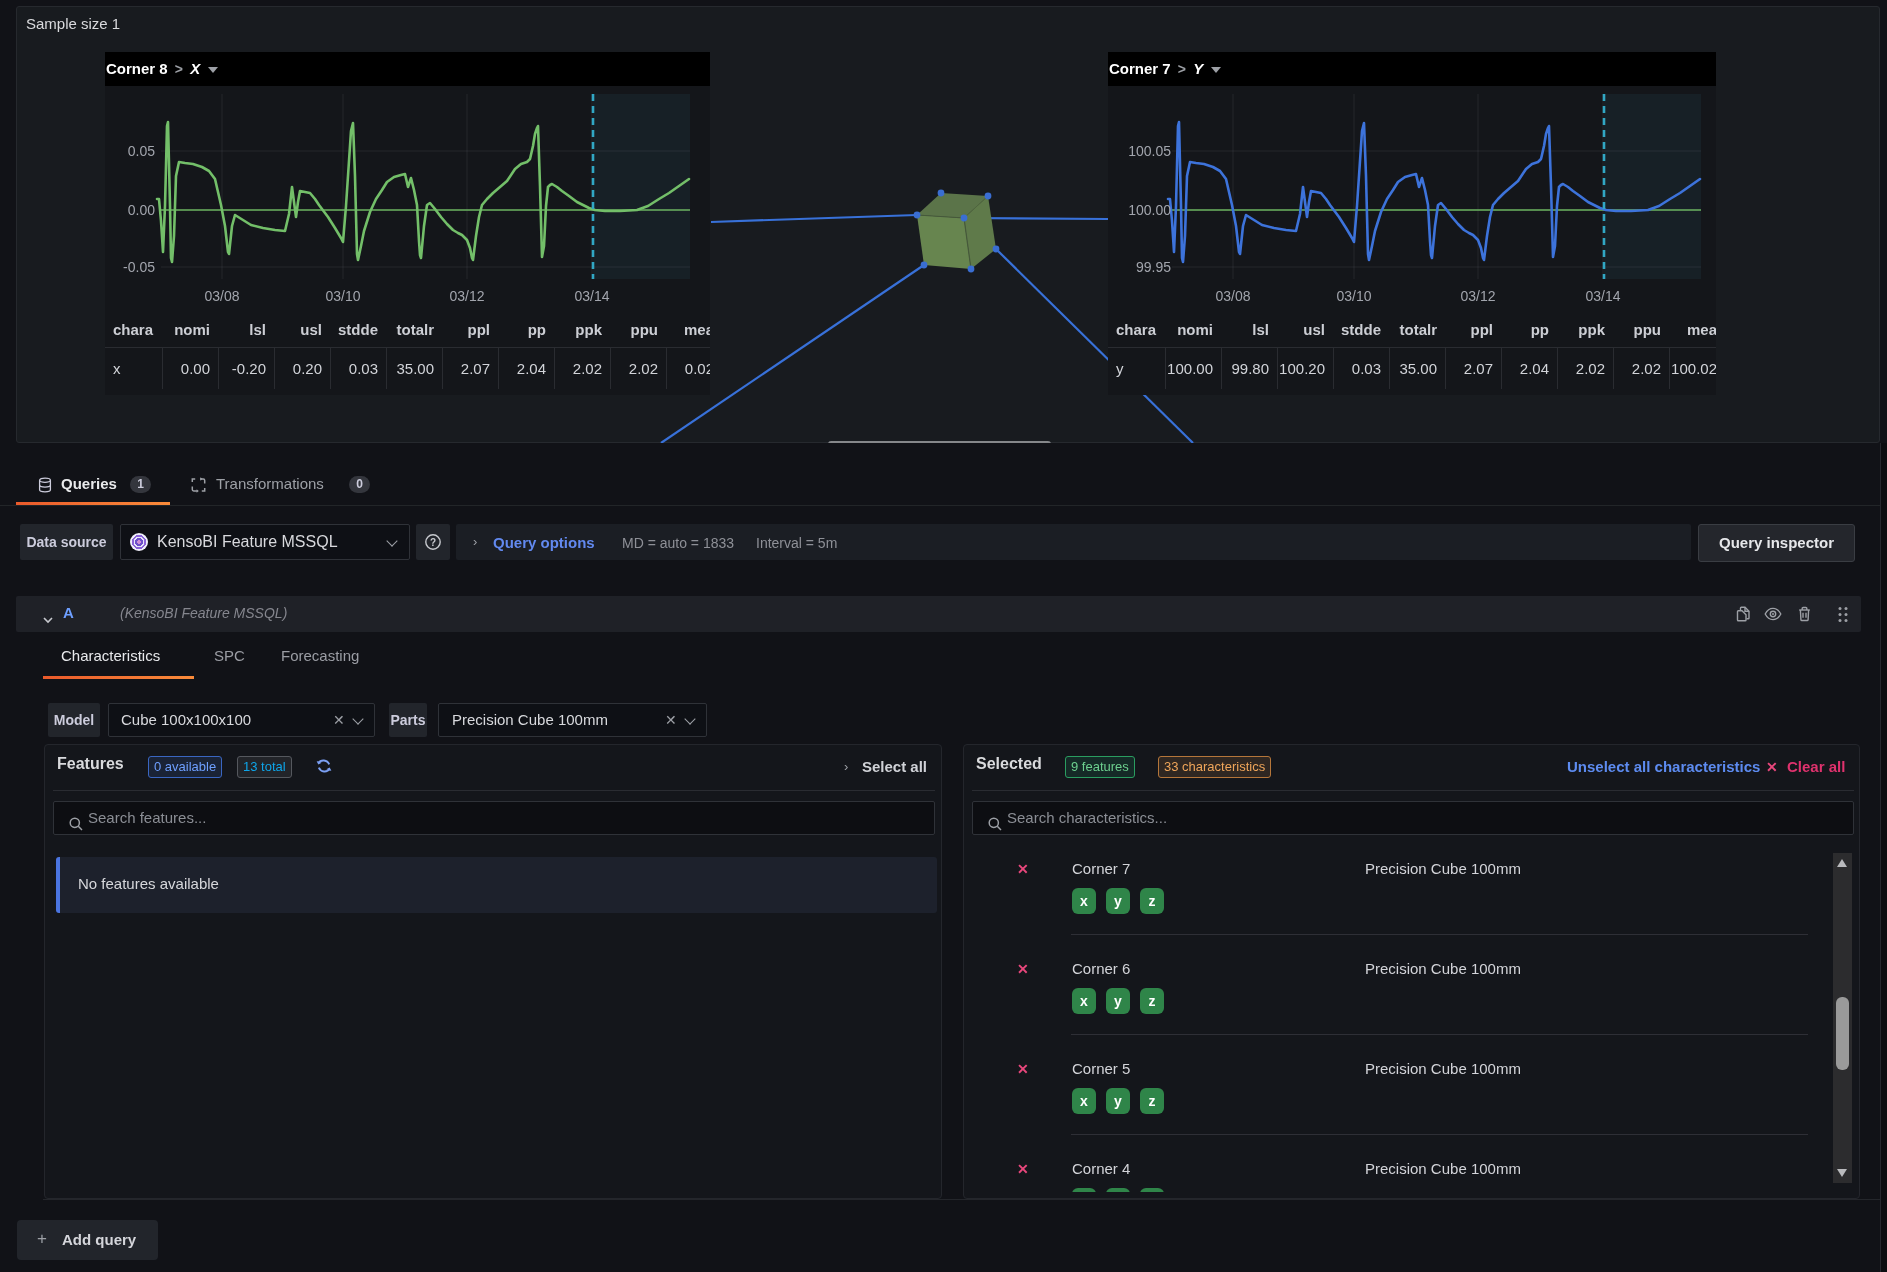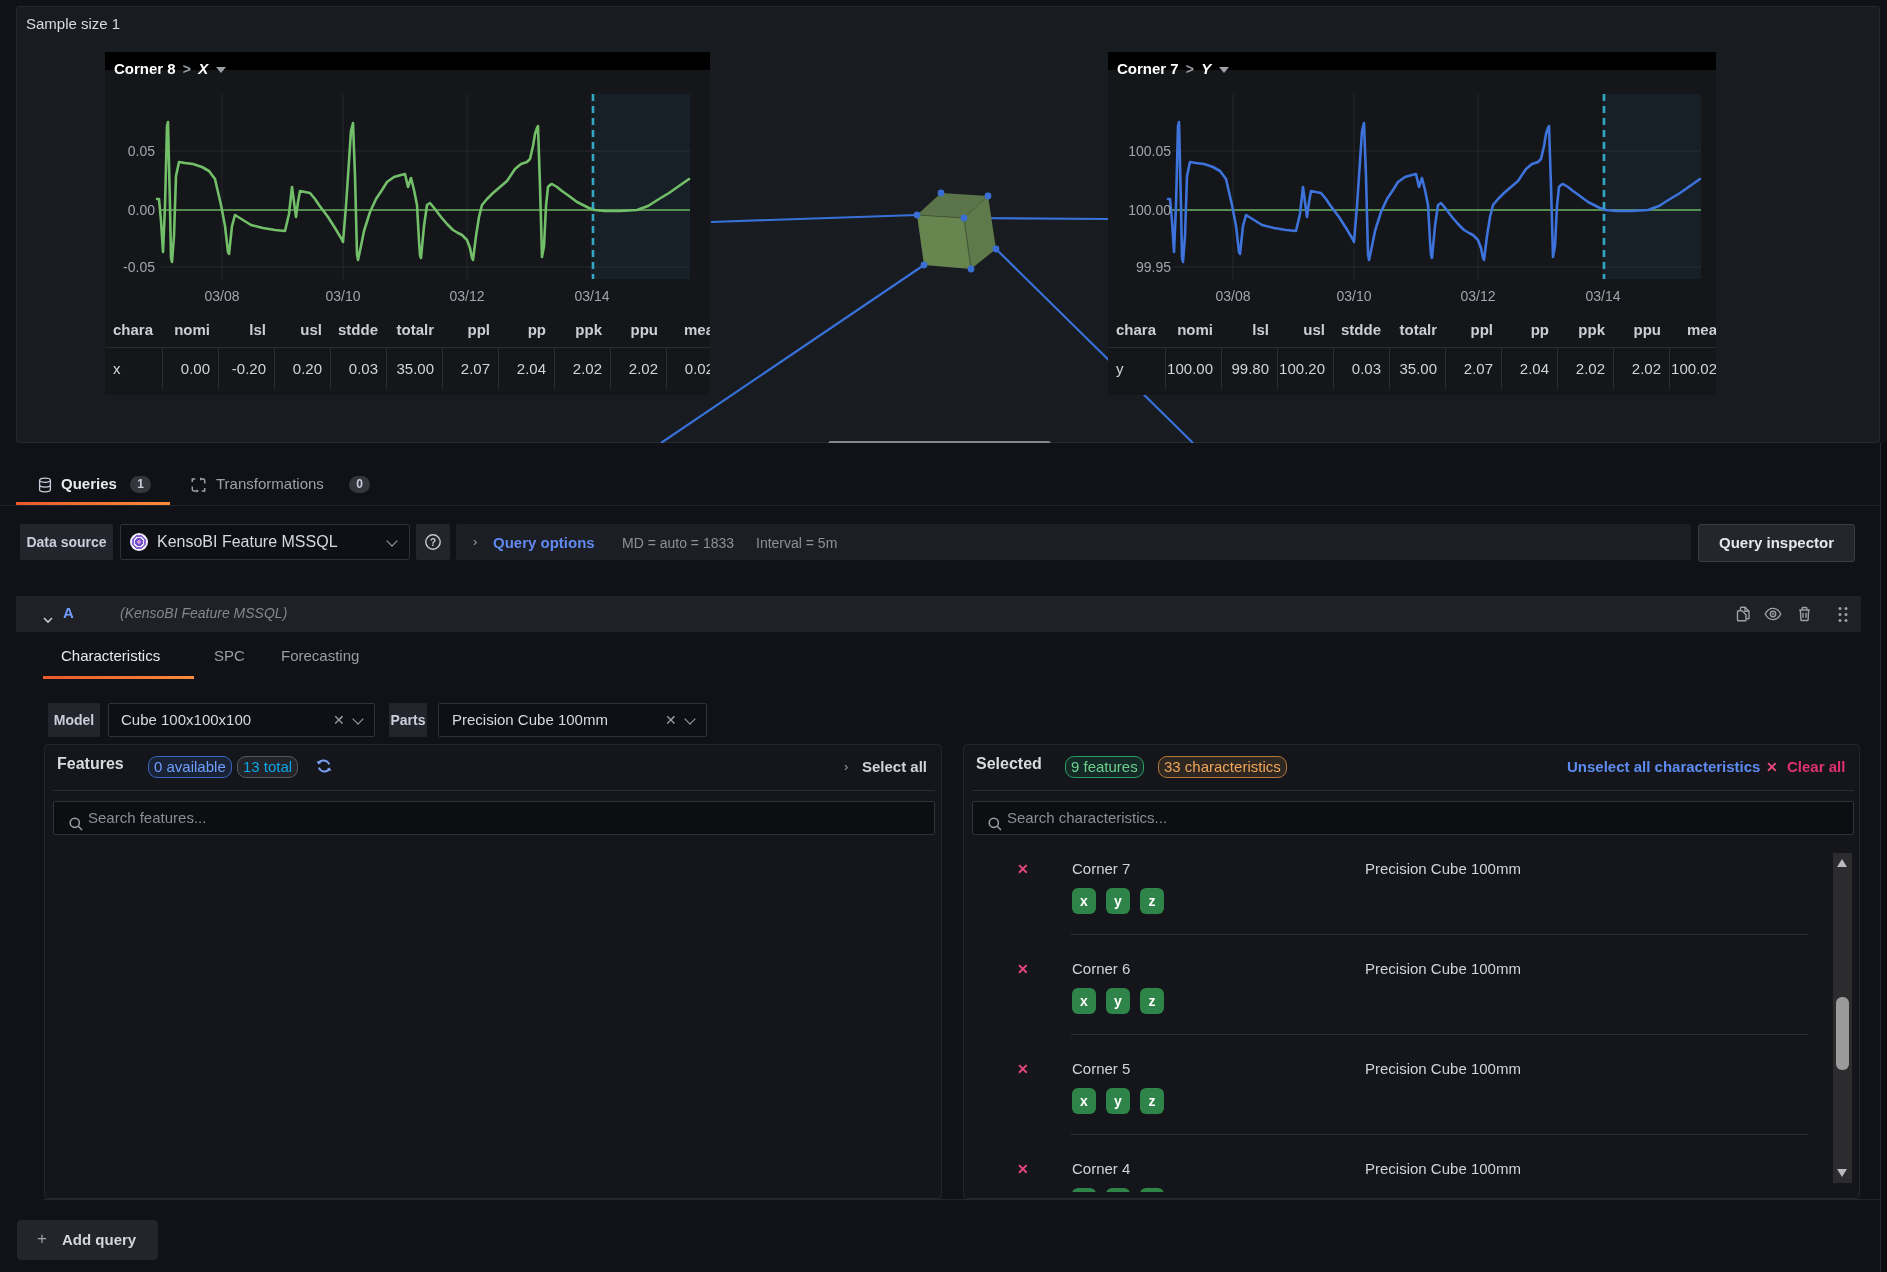--- a/index.html
+++ b/index.html
@@ -1,33 +1,33 @@
 <!DOCTYPE html>
 <html><head><meta charset="utf-8"><style>
 *{margin:0;padding:0;box-sizing:border-box}
 html,body{width:1887px;height:1272px;background:#111217;font-family:"Liberation Sans",sans-serif;overflow:hidden;position:relative}
 .abs{position:absolute}
 .axis{fill:#a2a5ad;font-size:14px;font-family:"Liberation Sans",sans-serif}
 .chart{position:absolute;width:608px;height:343px;background:#14161a;overflow:hidden}
-.ctitle{height:18px;background:#000;color:#fff;font-size:15px;font-weight:bold;line-height:34px;padding-left:9px}
+.ctitle{height:34px;background:#000;color:#fff;font-size:15px;font-weight:bold;line-height:34px;padding-left:1px}
 .ctitle .sep{color:#9da0a6;font-weight:bold;padding:0 3px;font-size:14px}
 .caret{display:inline-block;width:0;height:0;border-left:5.5px solid transparent;border-right:5.5px solid transparent;border-top:6px solid #9da0a6;margin-left:8px;vertical-align:middle}
 .ctbl{position:absolute;left:0;top:260px;width:620px}
 .crow{display:flex}
 .chead{height:35px;align-items:center;color:#ccced4;font-size:15px}
 .cvals{height:41px;align-items:center;color:#d2d4d9;font-size:15px;border-top:1px solid rgba(204,204,220,0.12)}
 .ccell{width:56px;flex:0 0 56px;text-align:right;padding-right:8px;white-space:nowrap;overflow:hidden}
 .cfirst{width:57px;flex:0 0 57px;text-align:left;padding-left:8px}
 .cvals .cb{border-left:1px solid rgba(204,204,220,0.12);height:41px;line-height:41px}
 .pill{display:inline-block;min-width:21px;height:17px;line-height:17px;border-radius:9px;background:#34363d;color:#ccccdc;font-size:12px;text-align:center;padding:0 6px;font-weight:bold}
 .label-box{position:absolute;height:34px;background:#22252b;border-radius:2px;color:#ccccdc;font-size:14px;font-weight:bold;line-height:34px;text-align:center}
 .sel{position:absolute;height:34px;background:#0e1015;border:1px solid #2f3238;border-radius:2px;color:#d8d9dd;font-size:15px;line-height:32px}
 .selx{position:absolute;color:#9da0a6;font-size:14px;top:0}
 .selv{position:absolute;top:11px;width:8px;height:8px;border-right:1.6px solid #9da0a6;border-bottom:1.6px solid #9da0a6;transform:rotate(45deg)}
-.badge{display:inline-block;height:22px;line-height:20px;border-radius:9px;font-size:15px;padding:0 5px;border:1px solid}
+.badge{display:inline-block;height:22px;line-height:20px;border-radius:3px;font-size:13px;padding:0 5px;border:1px solid}
 .panel2{position:absolute;top:744px;height:455px;background:#14161b;border:1px solid #24262c;border-radius:4px}
 .ph-title{position:absolute;left:12px;top:10px;font-size:16px;font-weight:bold;color:#d9dadd}
 .search{position:absolute;height:34px;background:#0d0e12;border:1px solid #2f3238;border-radius:2px;color:#8b8e95;font-size:15px;line-height:32px}
 .pinkx{color:#e8477c;font-size:14px;font-weight:bold}
 .xyz{position:absolute;width:24px;height:26px;background:#2f8549;border-radius:6px;color:#fff;font-weight:bold;font-size:14px;text-align:center;line-height:26px}
 .icbtn{position:absolute;top:0;width:16px;height:17px}
 
 .dslogo{position:absolute;left:9px;top:8px;width:18px;height:18px;border-radius:50%;
 background:radial-gradient(circle at 50% 50%, #cf8fd8 0 2px, #6d51c9 2px 4px, #e8e6f8 4px 5.5px, #8a63d9 5.5px 7px, #f0effa 7px 9px);}
 </style></head><body>
@@ -277,20 +277,23 @@
 <span style="position:absolute;left:799px;top:14px;color:#9da0a6;font-size:13px">›</span>
 <span style="position:absolute;left:817px;top:13px;color:#d0d2d7;font-size:15px;font-weight:bold">Select all</span>
 <div style="position:absolute;left:8px;top:45px;width:882px;border-top:1px solid rgba(204,204,220,0.12)"></div>
 <div class="search" style="left:8px;top:56px;width:882px">
       <span style="position:absolute;left:14px;top:9px"><svg width="16" height="16" viewBox="0 0 16 16">
           <circle cx="6.8" cy="6.8" r="4.6" stroke="#9da0a6" stroke-width="1.5" fill="none"></circle>
           <line x1="10.3" y1="10.3" x2="14" y2="14" stroke="#9da0a6" stroke-width="1.5"></line>
         </svg></span>
       <span style="position:absolute;left:34px">Search features...</span>
     </div>
+<div style="position:absolute;left:11px;top:112px;width:881px;height:56px;background:#1d212c;border-left:4px solid #4a74e0;border-radius:3px">
+      <span style="position:absolute;left:18px;top:18px;font-size:15px;color:#d6d7db">No features available</span>
+    </div>
 </div>
 <div class="panel2" style="left:963px;width:897px">
 <div class="ph-title">Selected</div>
 <span class="badge" style="position:absolute;left:101px;top:11px;color:#6ccf8e;border-color:#2a9d60;background:rgba(27,133,94,0.18)">9 features</span>
 <span class="badge" style="position:absolute;left:194px;top:11px;color:#f0a65a;border-color:#b5763a;background:rgba(245,166,90,0.12)">33 characteristics</span>
 <span style="position:absolute;left:603px;top:13px;color:#5d8bf0;font-size:15px;font-weight:bold">Unselect all characteristics</span>
 <span class="pinkx" style="position:absolute;left:802px;top:14px">✕</span>
 <span style="position:absolute;left:823px;top:13px;color:#e0326e;font-size:15px;font-weight:bold">Clear all</span>
 <div style="position:absolute;left:8px;top:45px;width:882px;border-top:1px solid rgba(204,204,220,0.12)"></div>
 <div class="search" style="left:8px;top:56px;width:882px">

